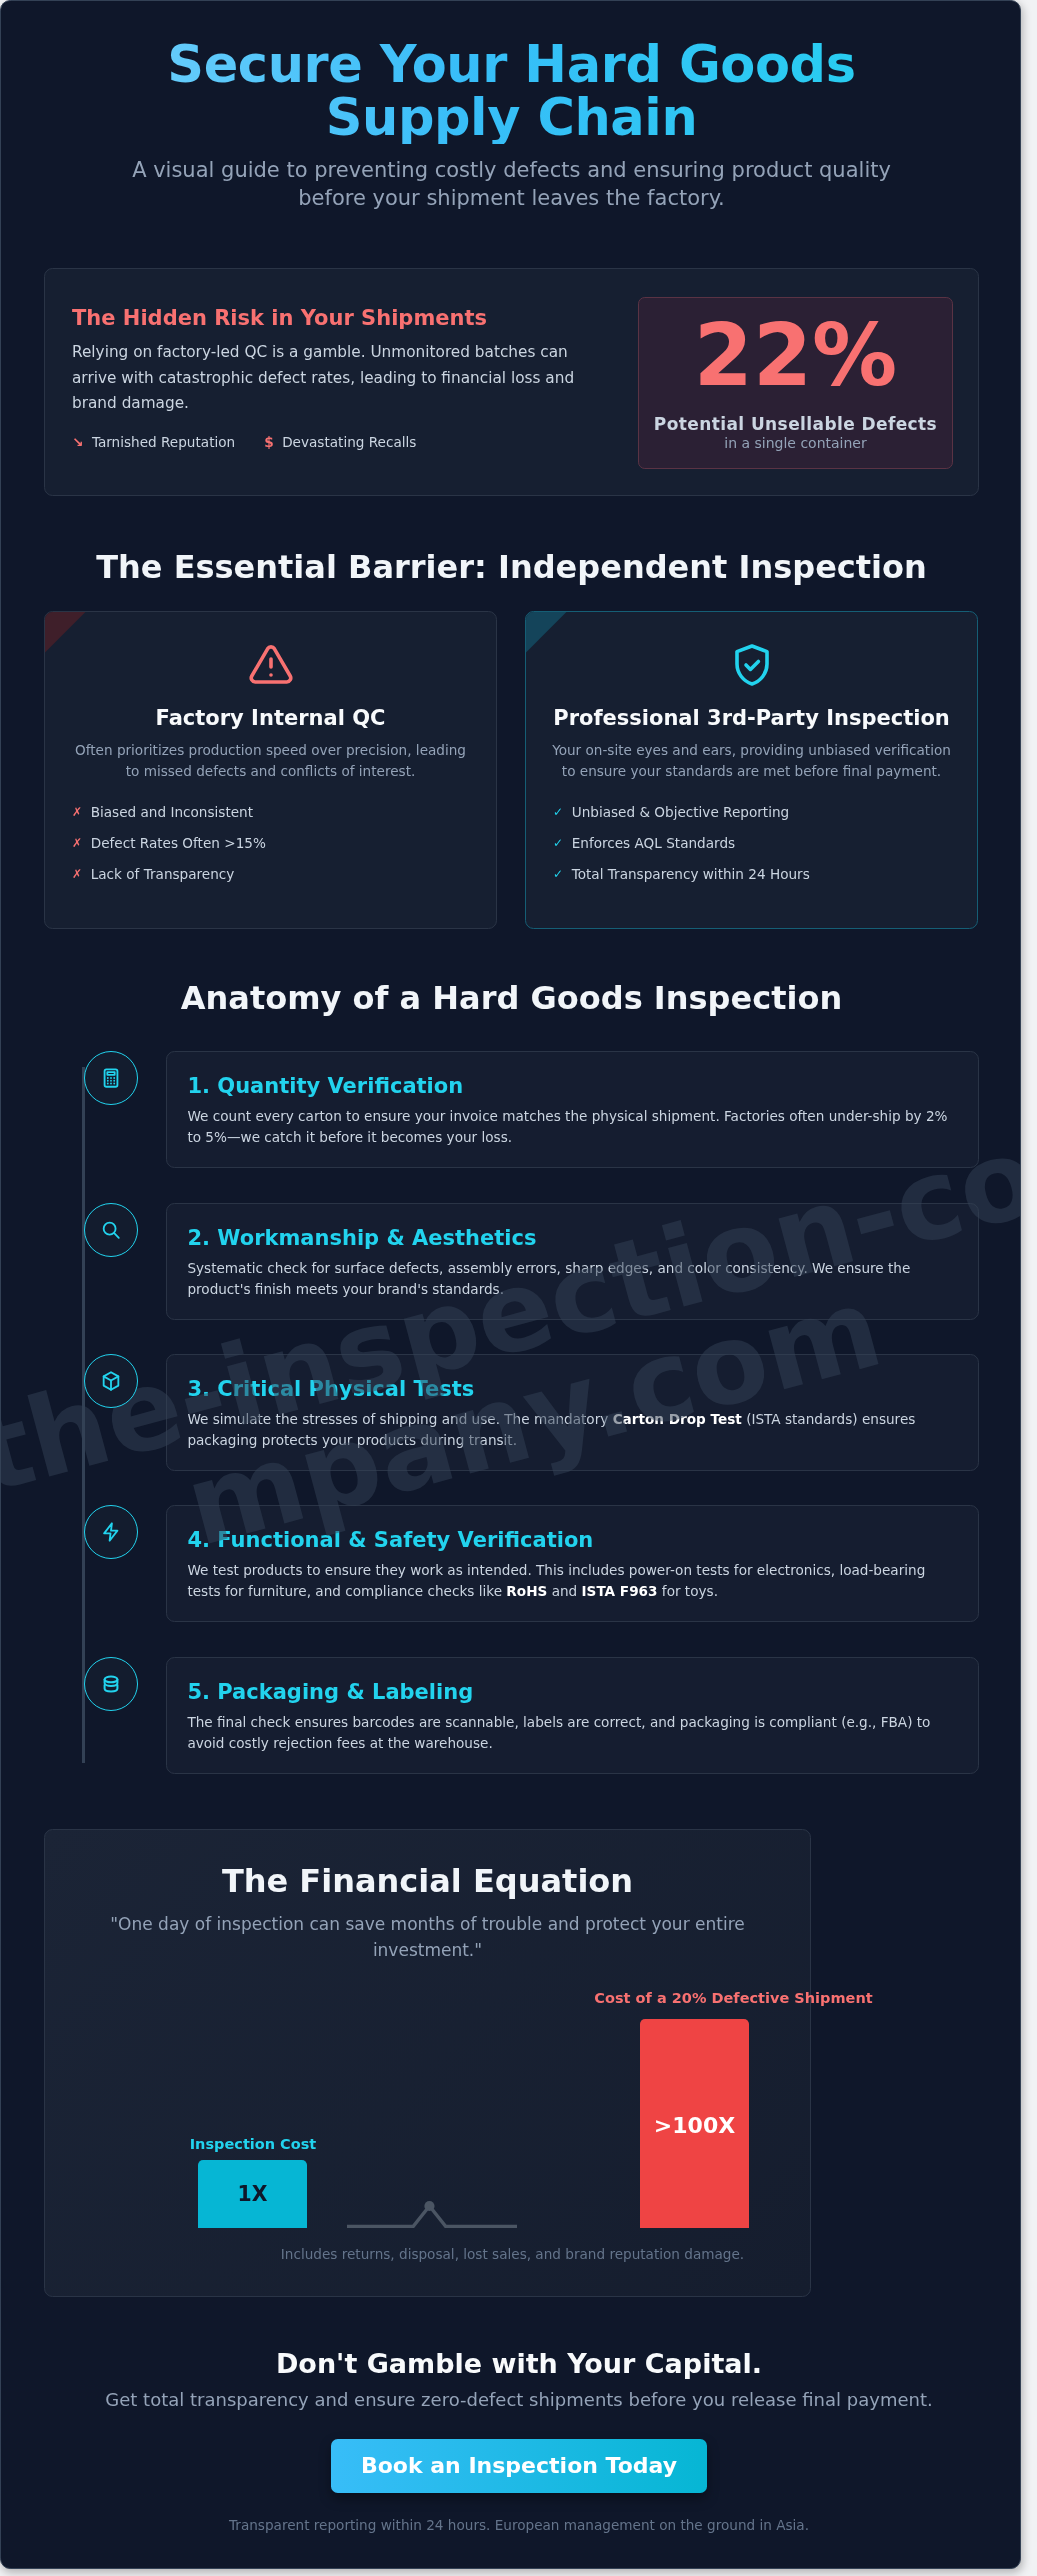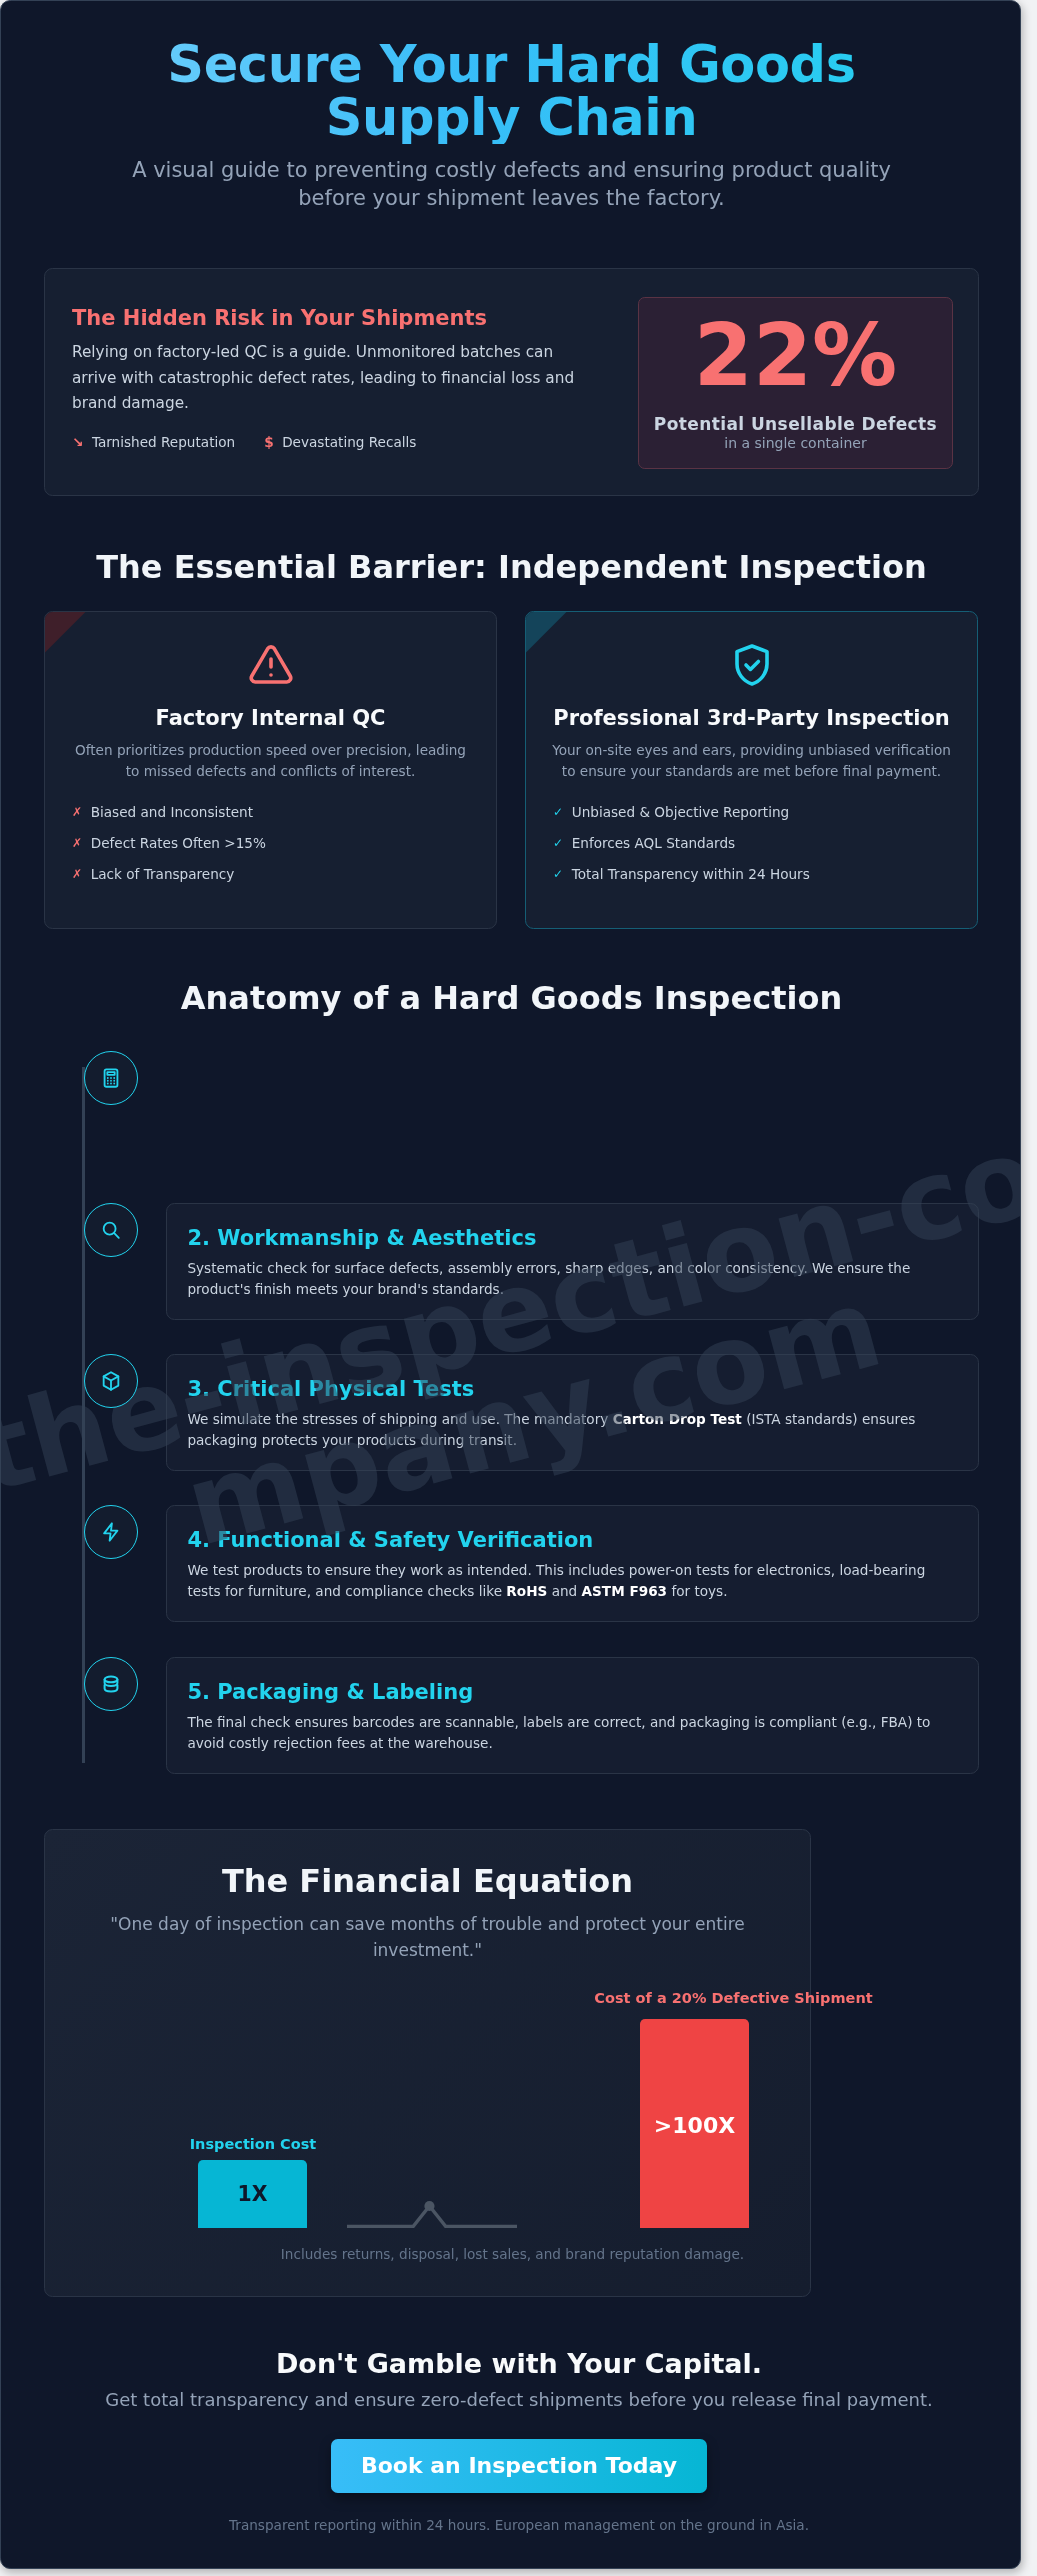--- a/index.html
+++ b/index.html
@@ -111,21 +111,21 @@
   <div class="watermark">the-inspection-company.com</div>
 
   <div class="hero">
     <h1>Secure Your Hard Goods Supply Chain</h1>
     <p>A visual guide to preventing costly defects and ensuring product quality before your shipment leaves the factory.</p>
   </div>
 
   <div class="risk-card">
     <div class="risk-left">
       <h3>The Hidden Risk in Your Shipments</h3>
-      <p>Relying on factory-led QC is a guide. Unmonitored batches can arrive with catastrophic defect rates, leading to financial loss and brand damage.</p>
+      <p>Relying on factory-led QC is a gamble. Unmonitored batches can arrive with catastrophic defect rates, leading to financial loss and brand damage.</p>
       <div class="risk-tags">
         <span class="tag">
           <span class="ic">↘</span>
           <span>Tarnished Reputation</span>
         </span>
         <span class="tag">
           <span class="ic">$</span>
           <span>Devastating Recalls</span>
         </span>
       </div>
@@ -204,20 +204,24 @@
           <line x1="12" y1="12" x2="12" y2="12"></line>
           <line x1="15.5" y1="12" x2="15.5" y2="12"></line>
         <line x1="8.5" y1="15" x2="8.5" y2="15"></line>
           <line x1="12" y1="15" x2="12" y2="15"></line>
           <line x1="15.5" y1="15" x2="15.5" y2="15"></line>
         <line x1="8.5" y1="18" x2="8.5" y2="18"></line>
           <line x1="12" y1="18" x2="12" y2="18"></line>
           <line x1="15.5" y1="18" x2="15.5" y2="18"></line>
       </svg>
     </div>
+    <div class="card">
+      <h4>1. Quantity Verification</h4>
+      <p><span>We count every carton to ensure your invoice matches the physical shipment. Factories often under-ship by 2% to 5%—we catch it before it becomes your loss.</span></p>
+    </div>
   </div>
 
   <div class="step" style="top:1202px;">
     <div class="circle">
       <svg width="22" height="22" viewBox="0 0 24 24" fill="none" stroke="#22d3ee" stroke-width="2" stroke-linecap="round" stroke-linejoin="round">
         <circle cx="10.5" cy="10.5" r="6.5"></circle>
           <line x1="15.5" y1="15.5" x2="20.5" y2="20.5"></line>
       </svg>
     </div>
     <div class="card">
@@ -241,21 +245,21 @@
   </div>
 
   <div class="step" style="top:1504px;">
     <div class="circle">
       <svg width="22" height="22" viewBox="0 0 24 24" fill="none" stroke="#22d3ee" stroke-width="2" stroke-linecap="round" stroke-linejoin="round">
         <polygon points="13 2.5 4.5 13.5 11.5 13.5 10.5 21.5 19 10.5 12 10.5 13 2.5"></polygon>
       </svg>
     </div>
     <div class="card">
       <h4>4. Functional &amp; Safety Verification</h4>
-      <p><span>We test products to ensure they work as intended. This includes power-on tests for electronics, load-bearing tests for furniture, and compliance checks like </span><b>RoHS</b><span> and </span><b>ASTM F963</b><span> for toys.</span></p>
+      <p><span>We test products to ensure they work as intended. This includes power-on tests for electronics, load-bearing tests for furniture, and compliance checks like </span><b>RoHS</b><span> and </span><b>ISTA F963</b><span> for toys.</span></p>
     </div>
   </div>
 
   <div class="step" style="top:1656px;">
     <div class="circle">
       <svg width="22" height="22" viewBox="0 0 24 24" fill="none" stroke="#22d3ee" stroke-width="2.2" stroke-linecap="round" stroke-linejoin="round">
         <ellipse cx="12" cy="7" rx="7" ry="3.2"></ellipse>
           <path d="M5 7v4c0 1.8 3.1 3.2 7 3.2s7-1.4 7-3.2V7"></path>
           <path d="M5 13v4c0 1.8 3.1 3.2 7 3.2s7-1.4 7-3.2v-4"></path>
       </svg>

